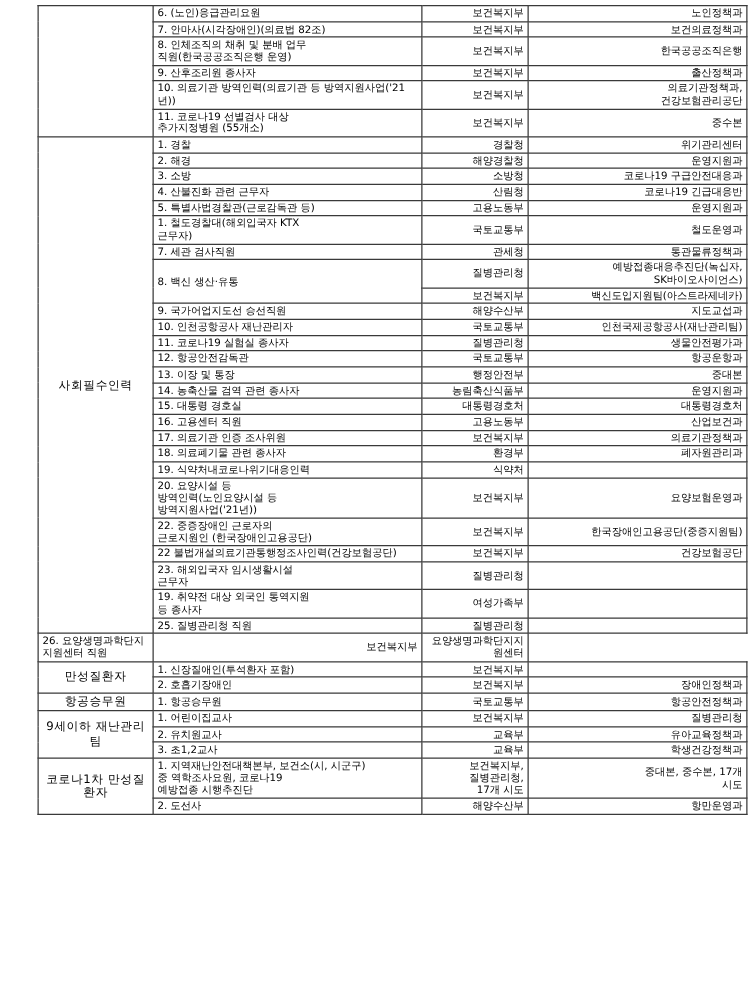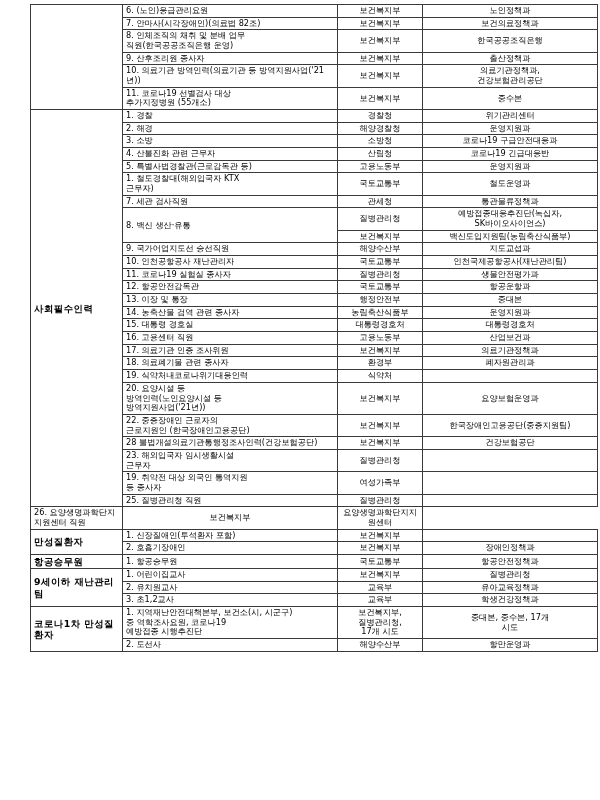--- a/index.html
+++ b/index.html
@@ -30,34 +30,35 @@
     line-height: 1.18;
   }
   table.grid td {
     border: 1px solid #3a3a3a;
     padding: 1px 3px;
     vertical-align: middle;
     word-break: break-all;
     overflow: hidden;
   }
   td.cat {
-    font-weight: bold;
+    text-align: center;
+    font-weight: normal;
     font-size: 9.4px;
     letter-spacing: 0.5px;
   }
   td.item {
     text-align: left;
     padding-left: 4px;
   }
   td.org {
-    text-align: center;
+    text-align: right;
     padding-left: 4px;
   }
   td.dept {
-    text-align: center;
+    text-align: right;
     padding-left: 4px;
   }
   .c-cat { width: 92px; }
   .c-item { width: 215px; }
   .c-org { width: 85px; }
   .c-dept { width: 175px; }
   .nowrapish { white-space: pre-line; }
 </style>
 </head>
 <body>
@@ -143,21 +144,21 @@
           <td class="dept nowrapish">통관물류정책과</td>
         </tr>
         <tr>
           <td class="item nowrapish" rowspan="2">8. 백신 생산·유통</td>
           <td class="org nowrapish">질병관리청</td>
           <td class="dept nowrapish">예방접종대응추진단(녹십자,
 SK바이오사이언스)</td>
         </tr>
         <tr>
           <td class="org nowrapish">보건복지부</td>
-          <td class="dept nowrapish">백신도입지원팀(농림축산식품부)</td>
+          <td class="dept nowrapish">백신도입지원팀(아스트라제네카)</td>
         </tr>
         <tr>
           <td class="item nowrapish">9. 국가어업지도선 승선직원</td>
           <td class="org nowrapish">해양수산부</td>
           <td class="dept nowrapish">지도교섭과</td>
         </tr>
         <tr>
           <td class="item nowrapish">10. 인천공항공사 재난관리자</td>
           <td class="org nowrapish">국토교통부</td>
           <td class="dept nowrapish">인천국제공항공사(재난관리팀)</td>
@@ -214,21 +215,21 @@
           <td class="org nowrapish">보건복지부</td>
           <td class="dept nowrapish">요양보험운영과</td>
         </tr>
         <tr>
           <td class="item nowrapish">22. 중증장애인 근로자의
 근로지원인 (한국장애인고용공단)</td>
           <td class="org nowrapish">보건복지부</td>
           <td class="dept nowrapish">한국장애인고용공단(중증지원팀)</td>
         </tr>
         <tr>
-          <td class="item nowrapish">28 불법개설의료기관통행정조사인력(건강보험공단)</td>
+          <td class="item nowrapish">22 불법개설의료기관통행정조사인력(건강보험공단)</td>
           <td class="org nowrapish">보건복지부</td>
           <td class="dept nowrapish">건강보험공단</td>
         </tr>
         <tr>
           <td class="item nowrapish">23. 해외입국자 임시생활시설
 근무자</td>
           <td class="org nowrapish">질병관리청</td>
           <td class="dept nowrapish"></td>
         </tr>
         <tr>

